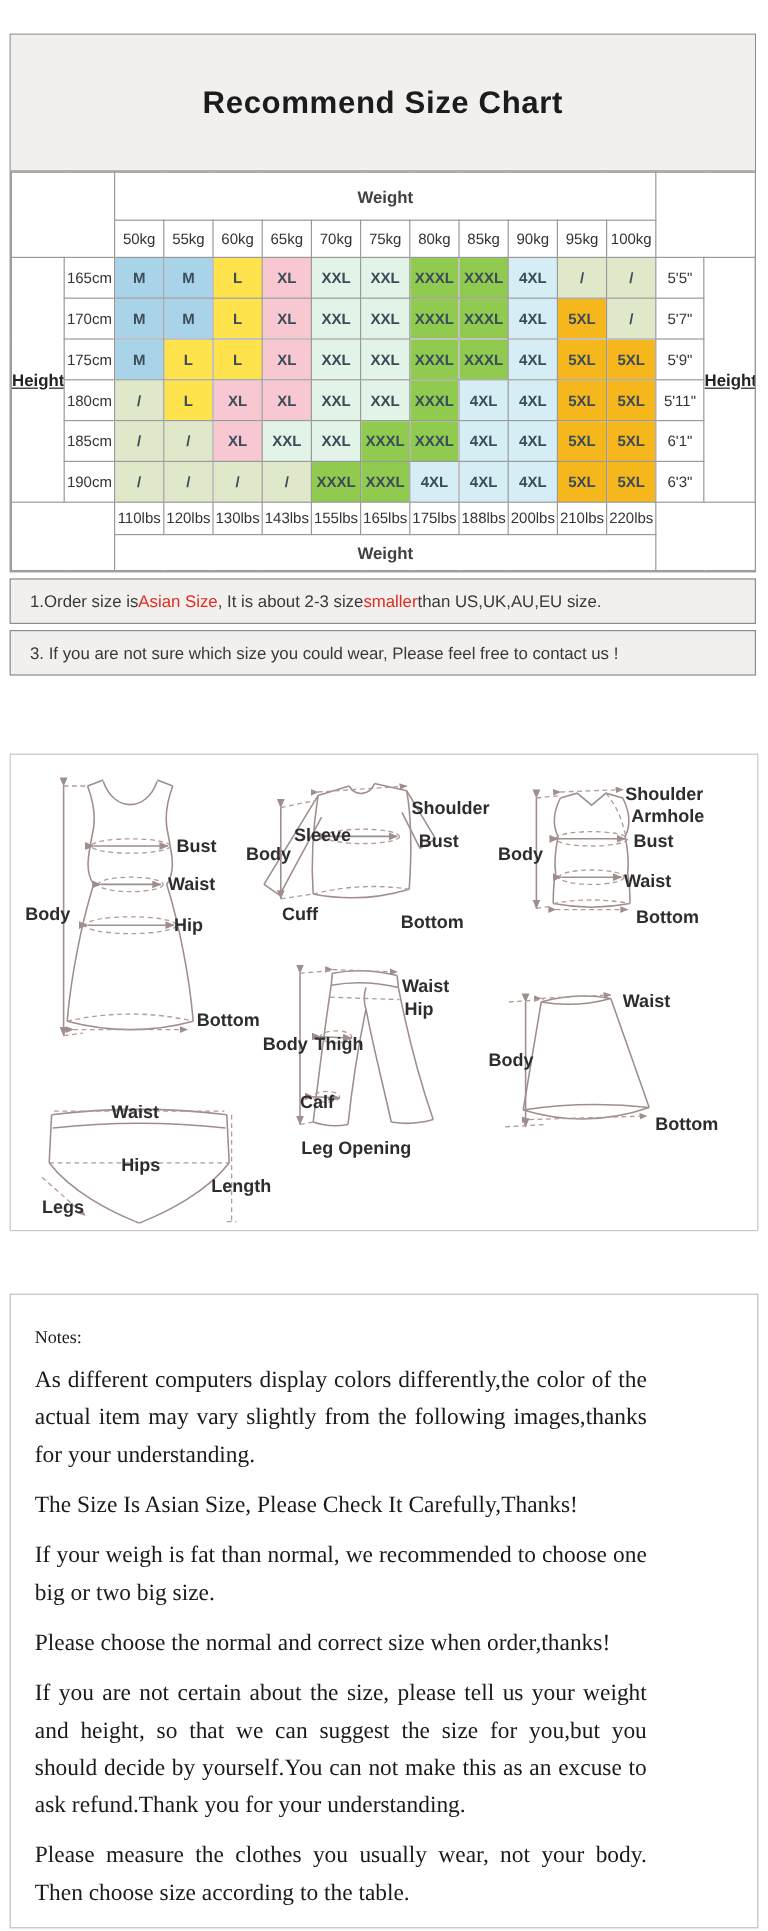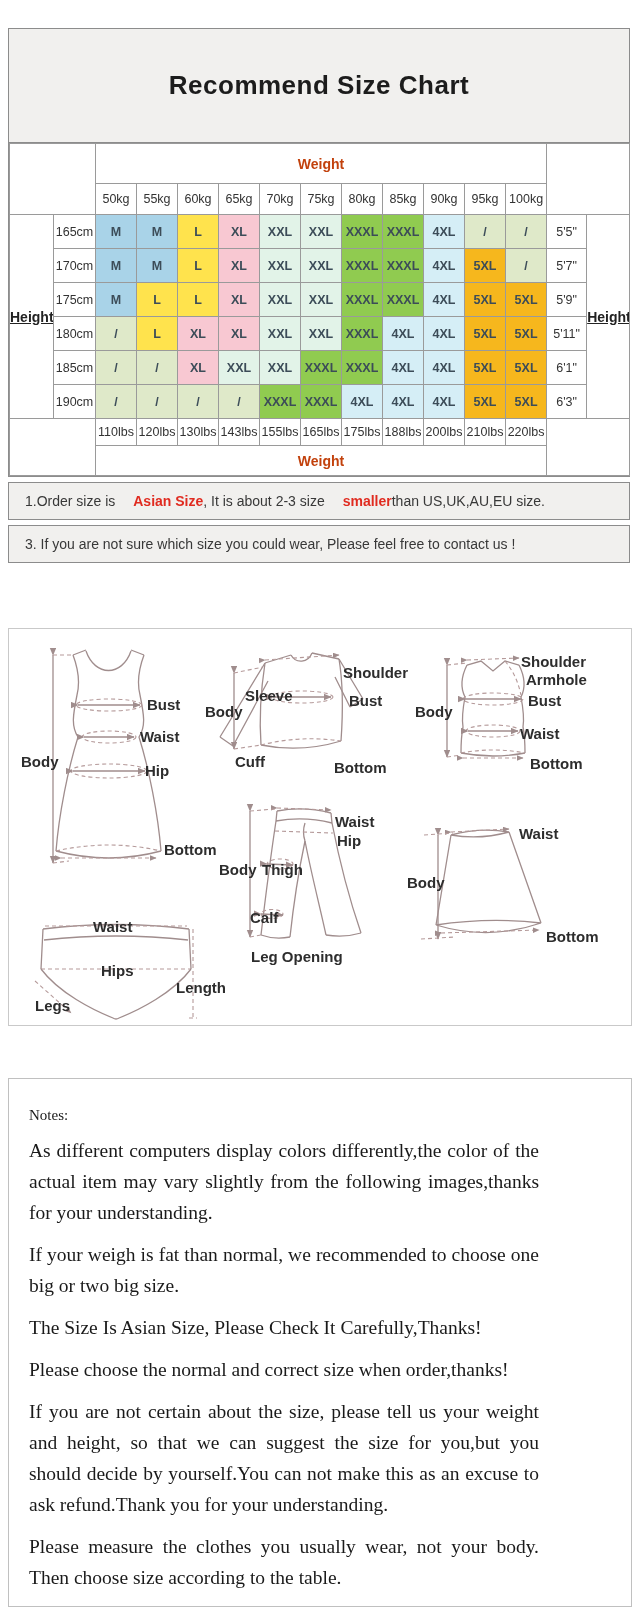--- a/index.html
+++ b/index.html
@@ -13,30 +13,30 @@
   .chart-title{
     height:113px;background:#f1f0ee;border-bottom:1px solid #8c8c8c;
     display:flex;align-items:center;justify-content:center;
     font-size:26px;font-weight:bold;color:#1c1c1c;letter-spacing:.5px;
   }
   table.size{border-collapse:collapse;table-layout:fixed;width:620px;color:#2e2e2e;}
   table.size td{border:1px solid #9a9a9a;text-align:center;padding:0;overflow:hidden;}
   table.size td.corner{background:#fff;}
   tr.tr-whead{height:40px;} tr.tr-kg{height:31px;} tr.tr-size{height:34px;}
   tr.tr-lbs{height:27px;margin-top:48px;} tr.tr-wfoot{height:30px;}
-  td.wlabel{font-weight:bold;font-size:14px;color:#c2410c;}
+  td.wlabel{font-weight:bold;font-size:14px;color:#404040;}
   td.vlabel{font-weight:bold;font-size:14px;color:#222;text-decoration:underline;}
   td.kg,td.lbs{font-size:12.5px;color:#333;}
   td.cm,td.ft{font-size:12.5px;color:#333;}
   td.sz{font-size:12.5px;font-weight:600;color:#3c4c58;}
   .note-row{
     margin-top:5px;border:1px solid #8c8c8c;background:#f1f0ee;height:36px;
     display:flex;align-items:center;padding-left:16px;font-size:14px;color:#383838;
   }
-  .note-row .red{color:#e02b20;font-weight:bold;margin-left:18px;}
+  .note-row .red{color:#e02b20;font-weight:normal;}
   
   .diagram-box{
     position:absolute;left:8px;top:628px;width:622px;height:396px;
     border:1px solid #c9c9c9;background:#fff;
   }
   .diagram-box svg{display:block;}
   .dg-line{stroke:#a08d8d;stroke-width:1.3;fill:none;}
   .dg-dash{stroke:#b59a9a;stroke-width:1.1;fill:none;stroke-dasharray:4,3;}
   .dg-text{font-family:"Liberation Sans",sans-serif;font-size:15px;font-weight:600;fill:#2d2d2d;}
   
@@ -346,19 +346,19 @@
       <text class="dg-text" x="26" y="382">Legs</text>
       <text class="dg-text" x="167" y="364">Length</text>
     </g>
   </svg>
 </div>
 
 <div class="bottom-notes">
   <div class="nb-head">Notes:</div>
   <div>
       <p>As different computers display colors differently,the color of the actual item may vary slightly from the following images,thanks for your understanding.</p>
+      <p>The Size Is Asian Size, Please Check It Carefully,Thanks!</p>
       <p>If your weigh is fat than normal, we recommended to choose one big or two big size.</p>
-      <p>The Size Is Asian Size, Please Check It Carefully,Thanks!</p>
       <p>Please choose the normal and correct size when order,thanks!</p>
       <p>If you are not certain about the size, please tell us your weight and height, so that we can suggest the size for you,but you should decide by yourself.You can not make this as an excuse to ask refund.Thank you for your understanding.</p>
       <p>Please measure the clothes you usually wear, not your body. Then choose size according to the table.</p>
     </div>
 </div>
 
 </body></html>

